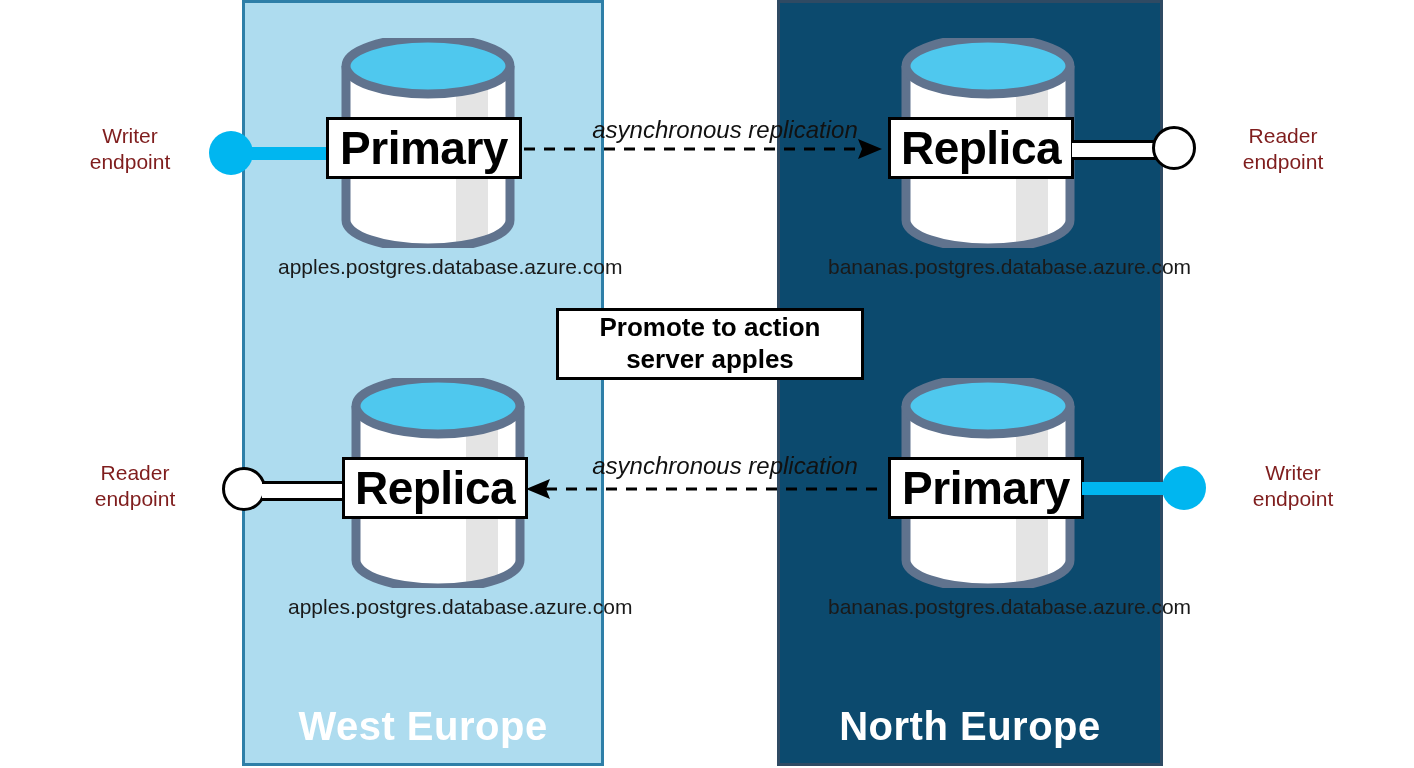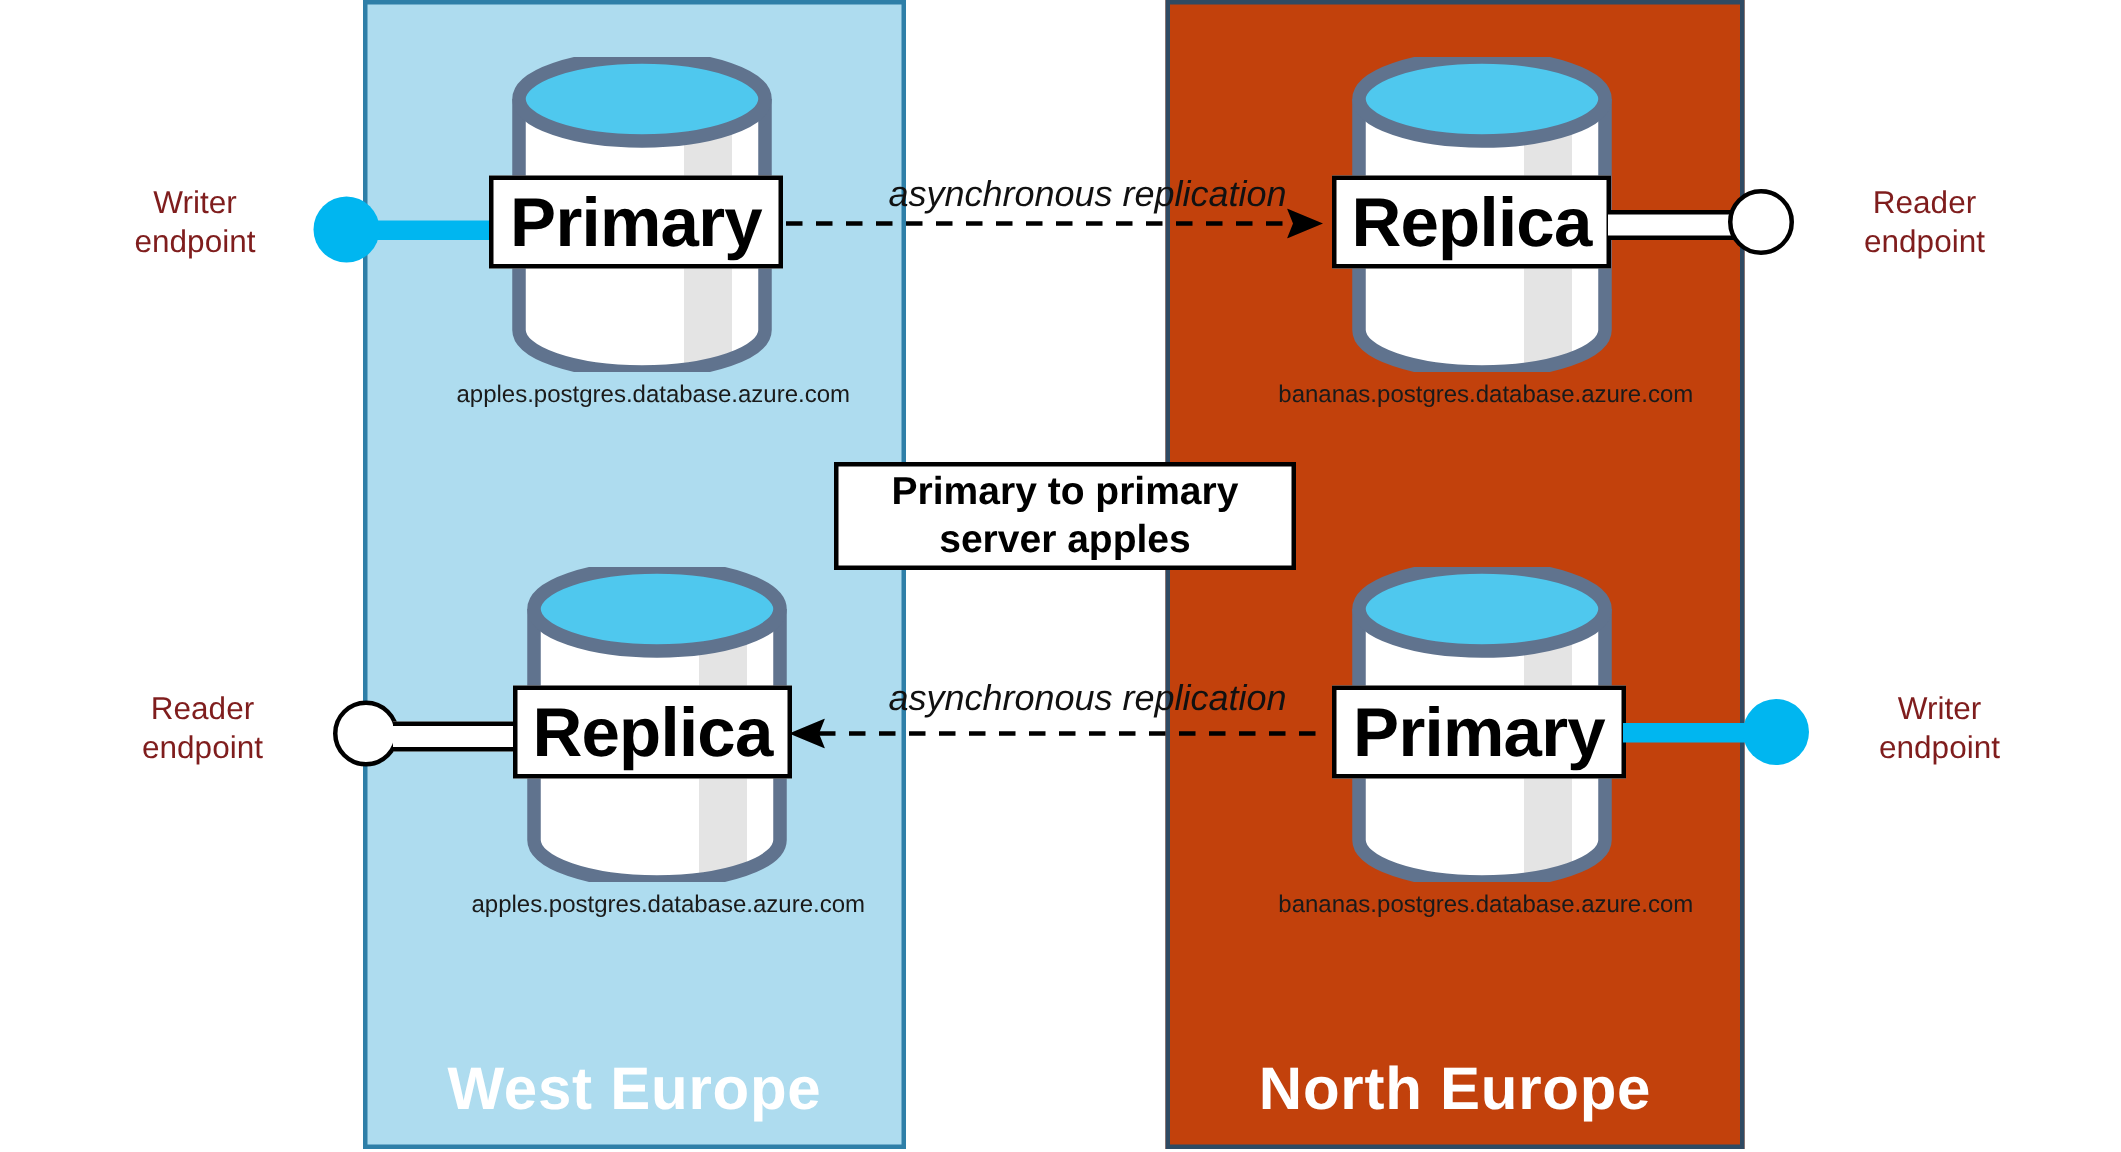--- a/index.html
+++ b/index.html
@@ -29,21 +29,21 @@
     width: 362px;
     height: 766px;
     background: #AEDCEF;
     border: 3px solid #2E7FA8;
   }
   .region-north {
     left: 777px;
     top: 0px;
     width: 386px;
     height: 766px;
-    background: #c2410c;
+    background: #0c4a6e;
     border: 3px solid #2F4A63;
   }
   .region-label {
     position: absolute;
     left: 0;
     right: 0;
     bottom: 14px;
     text-align: center;
     color: #ffffff;
     font-size: 40px;
@@ -74,21 +74,21 @@
     color: #000000;
     line-height: 1;
     letter-spacing: -0.5px;
     padding: 8px 6px 8px 6px;
     white-space: nowrap;
   }
 
   
   .hostname {
     position: absolute;
-    font-size: 16px;
+    font-size: 21px;
     color: #1a1a1a;
     white-space: nowrap;
     text-align: center;
   }
 
   
   .endpoint-label {
     position: absolute;
     font-size: 21px;
     font-weight: normal;
@@ -218,21 +218,21 @@
   <div class="reader-line" style="left:1072px; top:140px; width:96px;"></div>
   <div class="reader-dot" style="left:1152px; top:126px;"></div>
   <div class="endpoint-label" style="left:1208px; top:123px; width:150px;">
     <div>Reader</div>
     <div>endpoint</div>
   </div>
 
   <div class="hostname" style="left:828px; top:255px; width:325px;">bananas.postgres.database.azure.com</div>
 
   <div class="promote-box" style="left:556px; top:308px; width:308px; height:72px;">
-    <div>Primary to primary</div>
+    <div>Promote to action</div>
     <div>server apples</div>
   </div>
 
   <div class="endpoint-label" style="left:60px; top:460px; width:150px;">
     <div>Reader</div>
     <div>endpoint</div>
   </div>
   <div class="reader-dot" style="left:222px; top:467px;"></div>
   <div class="reader-line" style="left:262px; top:481px; width:86px;"></div>
 

